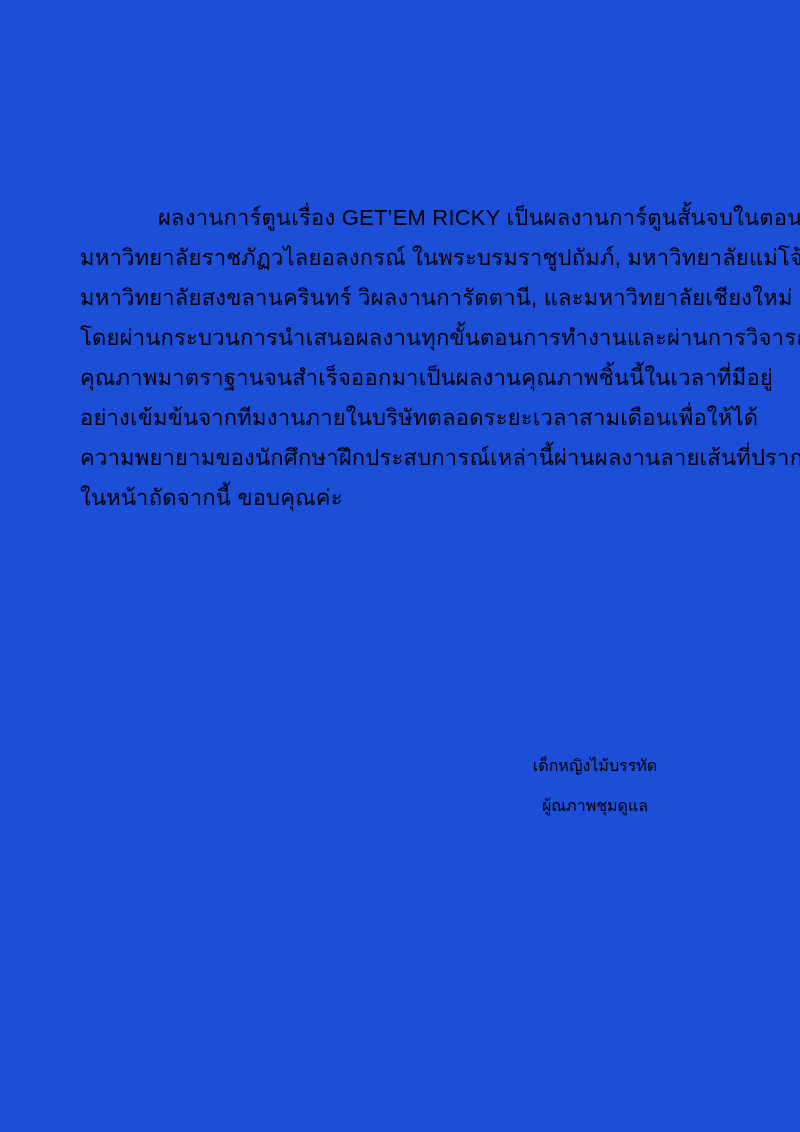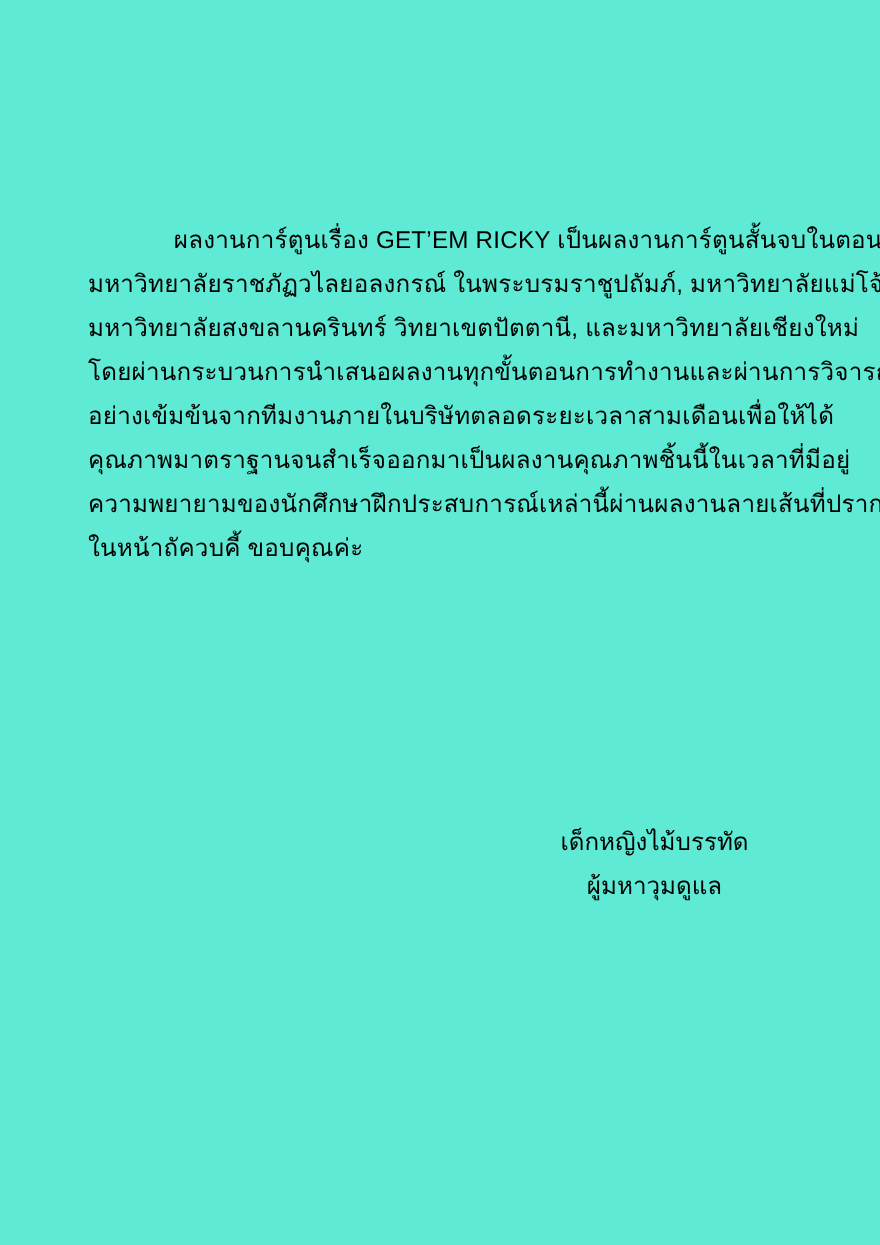--- a/index.html
+++ b/index.html
@@ -7,21 +7,21 @@
     width: 800px;
     height: 1132px;
     background: #ffffff;
     font-family: "Liberation Sans", sans-serif;
     color: #000000;
   }
   .page {
     position: relative;
     width: 800px;
     height: 1132px;
-    background: #5eead4;
+    background: #1d4ed8;
     overflow: hidden;
   }
   .paragraph {
     position: absolute;
     left: 80px;
     top: 198px;
     width: 642px;
     font-size: 22px;
     line-height: 40px;
     color: #000000;
@@ -32,39 +32,39 @@
   }
   .paragraph .line.first {
     text-indent: 78px;
   }
   .signature {
     position: absolute;
     left: 470px;
     top: 746px;
     width: 250px;
     text-align: center;
-    font-size: 22px;
+    font-size: 16px;
     line-height: 40px;
     color: #000000;
   }
 </style>
 </head>
 <body>
 
 <div class="page">
 
   <div class="paragraph">
     <div class="line first">ผลงานการ์ตูนเรื่อง GET’EM RICKY   เป็นผลงานการ์ตูนสั้นจบในตอน</div>
     <div class="line">มหาวิทยาลัยราชภัฏวไลยอลงกรณ์ ในพระบรมราชูปถัมภ์, มหาวิทยาลัยแม่โจ้,</div>
-    <div class="line">มหาวิทยาลัยสงขลานครินทร์ วิทยาเขตปัตตานี, และมหาวิทยาลัยเชียงใหม่</div>
+    <div class="line">มหาวิทยาลัยสงขลานครินทร์ วิผลงานการัตตานี, และมหาวิทยาลัยเชียงใหม่</div>
     <div class="line">โดยผ่านกระบวนการนำเสนอผลงานทุกขั้นตอนการทำงานและผ่านการวิจารณ์</div>
+    <div class="line">คุณภาพมาตราฐานจนสำเร็จออกมาเป็นผลงานคุณภาพชิ้นนี้ในเวลาที่มีอยู่</div>
     <div class="line">อย่างเข้มข้นจากทีมงานภายในบริษัทตลอดระยะเวลาสามเดือนเพื่อให้ได้</div>
-    <div class="line">คุณภาพมาตราฐานจนสำเร็จออกมาเป็นผลงานคุณภาพชิ้นนี้ในเวลาที่มีอยู่</div>
     <div class="line">ความพยายามของนักศึกษาฝึกประสบการณ์เหล่านี้ผ่านผลงานลายเส้นที่ปรากฏ</div>
-    <div class="line">ในหน้าถัควบคี้ ขอบคุณค่ะ</div>
+    <div class="line">ในหน้าถัดจากนี้ ขอบคุณค่ะ</div>
   </div>
 
   <div class="signature">
     <div>เด็กหญิงไม้บรรทัด</div>
-    <div>ผู้มหาวุมดูแล</div>
+    <div>ผู้ณภาพชุมดูแล</div>
   </div>
 
 </div>
 
 </body></html>

